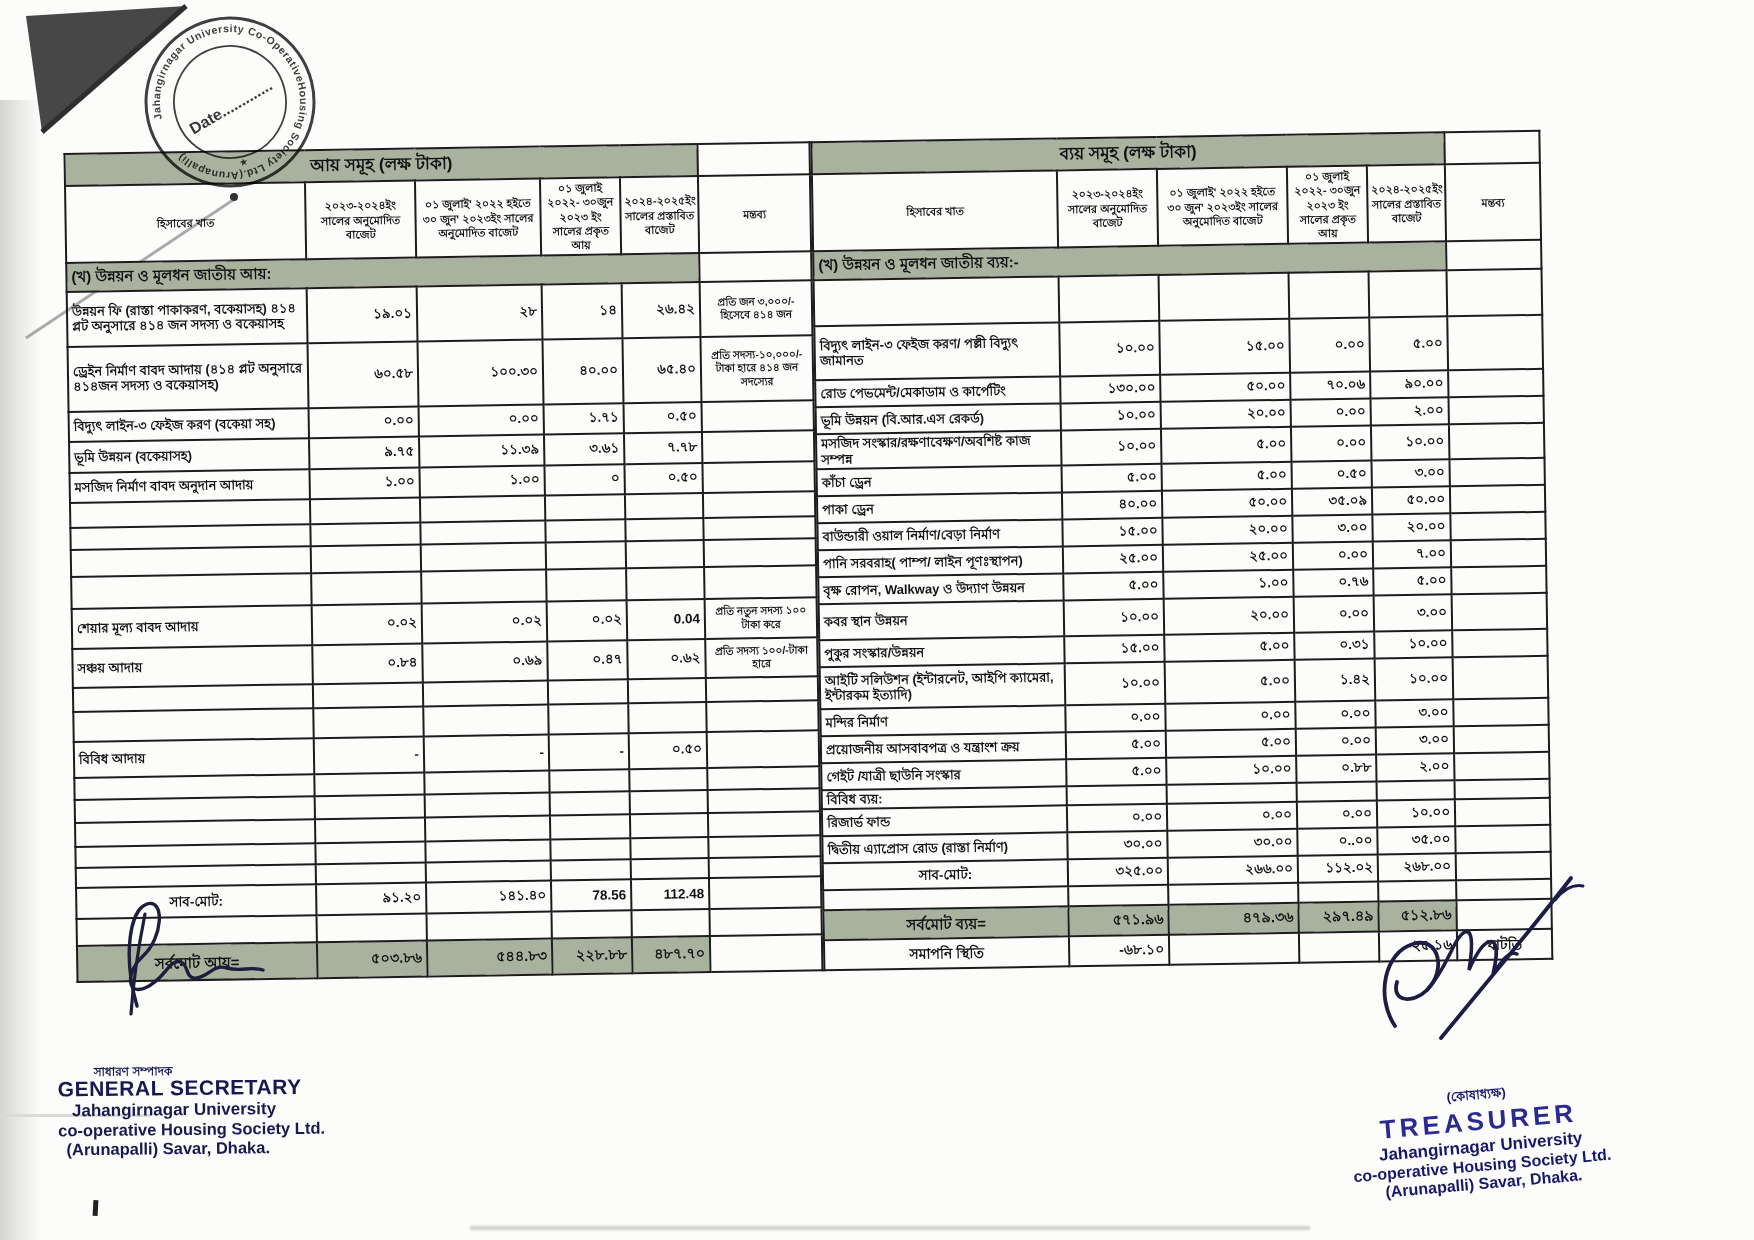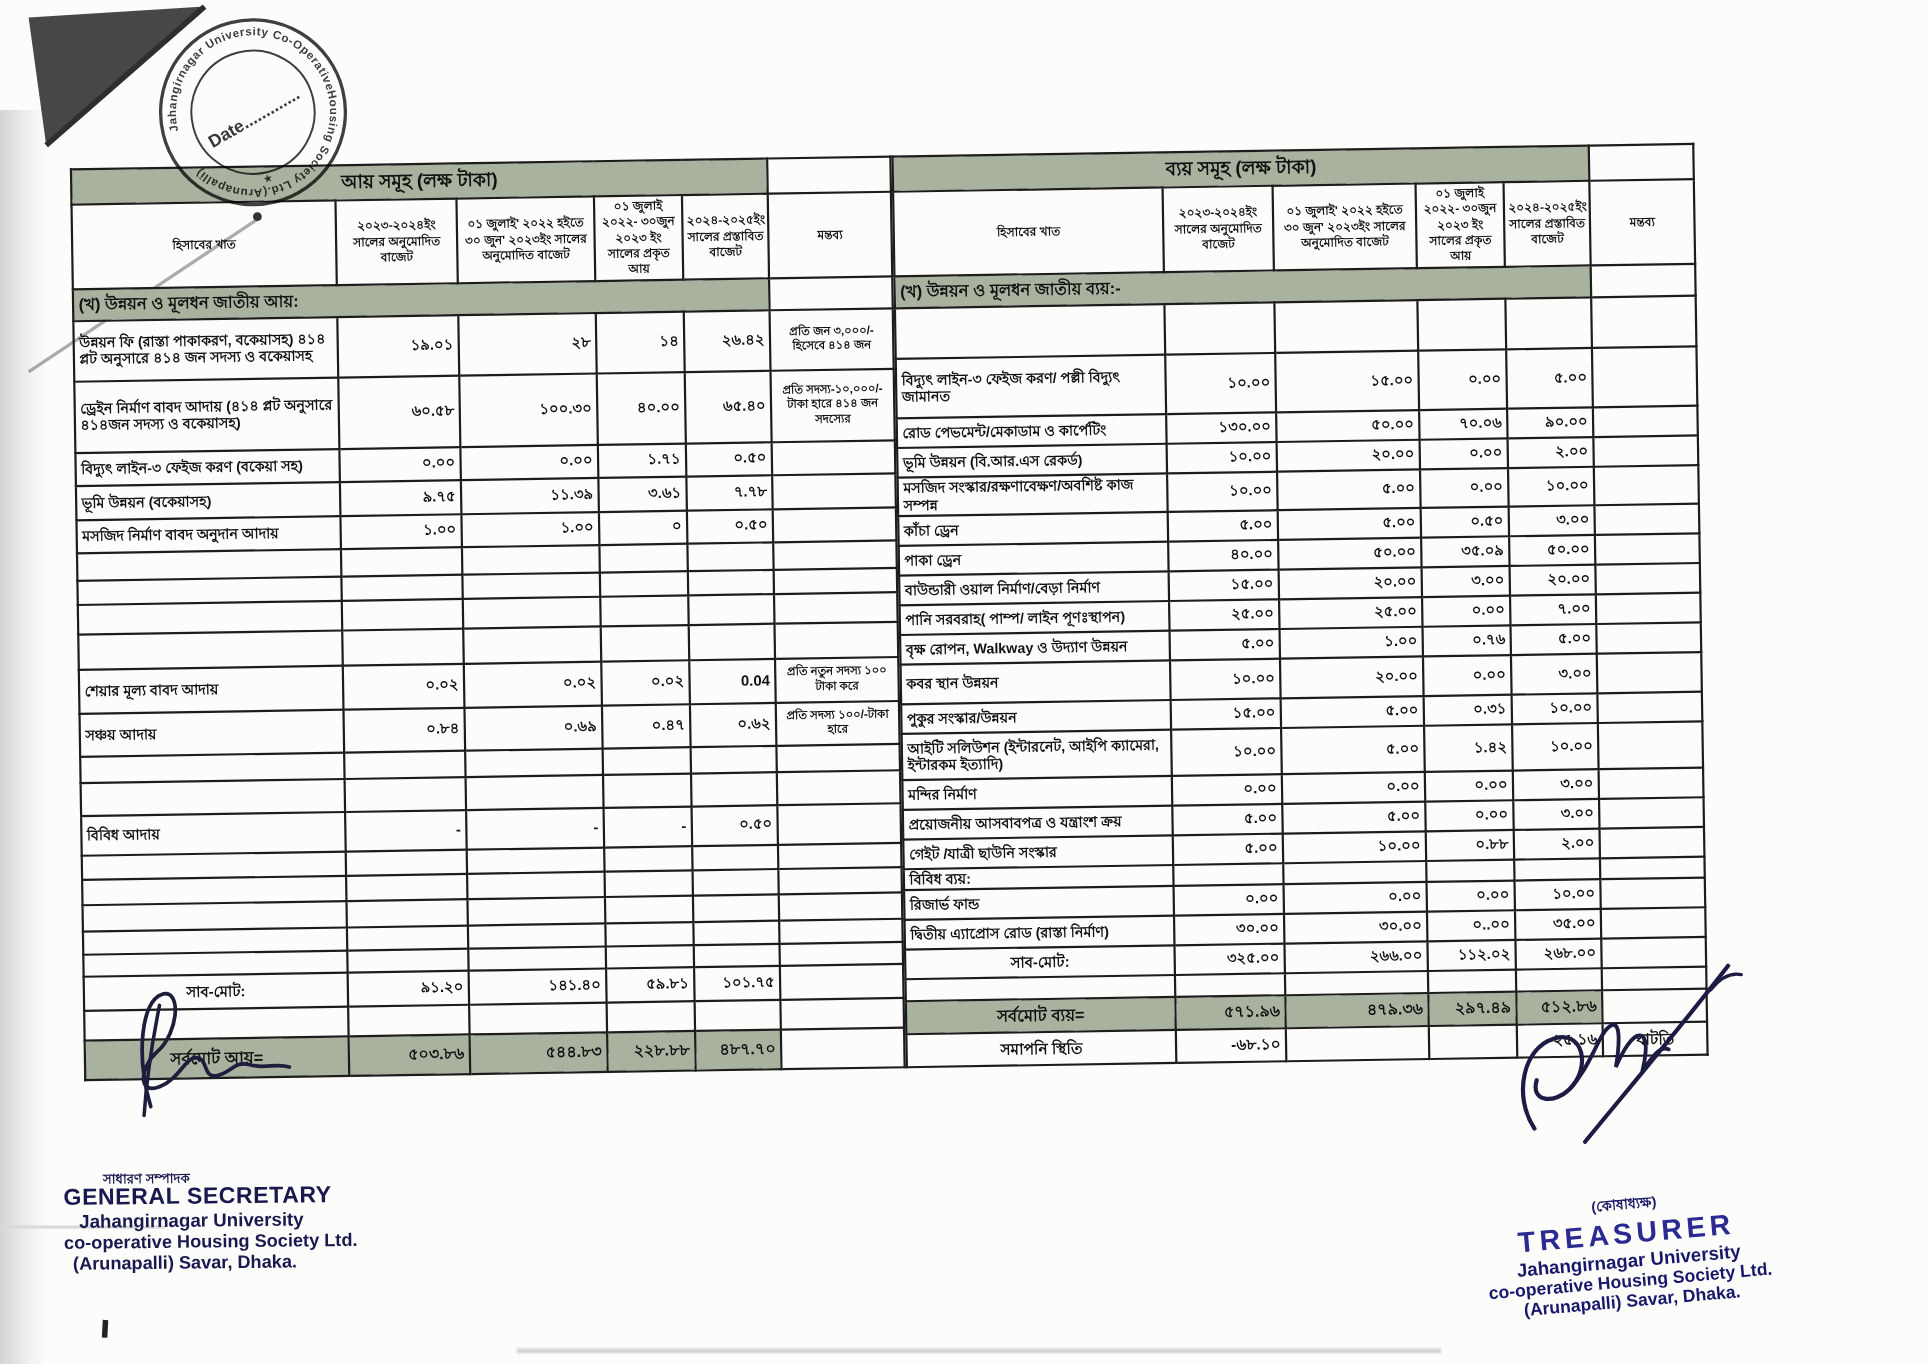--- a/index.html
+++ b/index.html
@@ -266,22 +266,22 @@
             <td class="num"></td>
             <td class="num"></td>
             <td class="num"></td>
             <td class="num"></td>
             <td class="rmk"></td>
           </tr>
           <tr class="subtotal" style="height: 28px;">
             <td class="lbl">সাব-মোট:</td>
             <td class="num">৯১.২০</td>
             <td class="num">১৪১.৪০</td>
-            <td class="num">৫৯.৮১</td>
-            <td class="num">১০১.৭৫</td>
+            <td class="num">78.56</td>
+            <td class="num">112.48</td>
             <td class="rmk"></td>
           </tr>
           <tr class="empty" style="height: 24px;">
             <td class="lbl"></td>
             <td class="num"></td>
             <td class="num"></td>
             <td class="num"></td>
             <td class="num"></td>
             <td class="rmk"></td>
           </tr>

